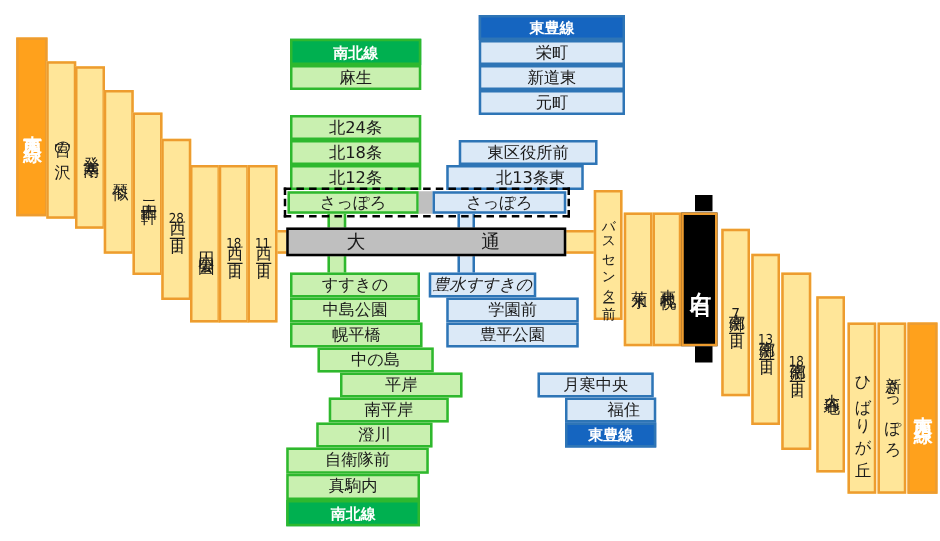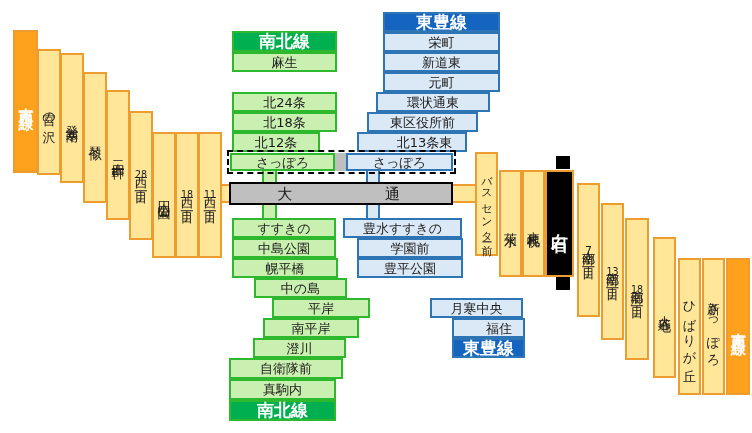--- a/index.html
+++ b/index.html
@@ -16,21 +16,21 @@
     --gray:#bfbfbf; --jr:#000000;
   }
   .box {
     position:absolute; box-sizing:border-box; z-index:3;
     display:flex; align-items:center; justify-content:center;
     border:2px solid; font-size:13px; line-height:1; white-space:nowrap;
   }
   .line-tozai   { background:var(--tozai-fill);   border-color:var(--tozai-border); }
   .line-namboku { background:var(--namboku-fill); border-color:var(--namboku-border); }
   .line-toho    { background:var(--toho-fill);    border-color:var(--toho-border); }
-  .kind-header  { font-weight:bold; color:#ffffff; font-size:17px; }
+  .kind-header  { font-weight:bold; color:#ffffff; font-size:12px; }
   .kind-header.line-tozai   { background:var(--tozai-header); }
   .kind-header.line-namboku { background:var(--namboku-header); }
   .kind-header.line-toho    { background:var(--toho-header); }
   .orient-v { writing-mode:vertical-rl; text-orientation:upright; letter-spacing:2px; }
   .orient-v.kind-header { font-size:15px; letter-spacing:4px; }
   .orient-v.small { font-size:11px; letter-spacing:1px; }
   .style-black {
     background:#000000 !important; color:#ffffff; font-weight:bold;
     font-size:17px; letter-spacing:5px; border-color:var(--tozai-border);
   }
@@ -89,39 +89,38 @@
     <div class="box line-tozai kind-station orient-v" style="left: 83px; top: 72px; width: 24px; height: 131px;">琴似</div>
     <div class="box line-tozai kind-station orient-v" style="left: 106px; top: 90px; width: 24px; height: 130px;">二十四軒</div>
     <div class="box line-tozai kind-station orient-v" style="left: 129px; top: 111px; width: 24px; height: 129px;">西<span class="tcy">28</span>丁目</div>
     <div class="box line-tozai kind-station orient-v" style="left: 152px; top: 132px; width: 24px; height: 126px;">円山公園</div>
     <div class="box line-tozai kind-station orient-v" style="left: 175px; top: 132px; width: 24px; height: 126px;">西<span class="tcy">18</span>丁目</div>
     <div class="box line-tozai kind-station orient-v" style="left: 198px; top: 132px; width: 24px; height: 126px;">西<span class="tcy">11</span>丁目</div>
     <div class="box line-namboku kind-header orient-h" style="left: 232px; top: 31px; width: 105px; height: 21px;">南北線</div>
     <div class="box line-namboku kind-station orient-h" style="left: 232px; top: 52px; width: 105px; height: 20px;">麻生</div>
     <div class="box line-namboku kind-station orient-h" style="left: 232px; top: 92px; width: 105px; height: 20px;">北24条</div>
     <div class="box line-namboku kind-station orient-h" style="left: 232px; top: 112px; width: 105px; height: 20px;">北18条</div>
-    <div class="box line-namboku kind-station orient-h" style="left: 232px; top: 132px; width: 88px; height: 20px;">北12条</div>
+    <div class="box line-namboku kind-station orient-h" style="left: 232px; top: 132px; width: 105px; height: 20px;">北12条</div>
     <div class="box line-toho kind-header orient-h" style="left: 383px; top: 12px; width: 117px; height: 20px;">東豊線</div>
     <div class="box line-toho kind-station orient-h" style="left: 383px; top: 32px; width: 117px; height: 20px;">栄町</div>
     <div class="box line-toho kind-station orient-h" style="left: 383px; top: 52px; width: 117px; height: 20px;">新道東</div>
     <div class="box line-toho kind-station orient-h" style="left: 383px; top: 72px; width: 117px; height: 20px;">元町</div>
-    <div class="box line-toho kind-station orient-h" style="left: 376px; top: 92px; width: 114px; height: 20px;">環状通東</div>
     <div class="box line-toho kind-station orient-h" style="left: 367px; top: 112px; width: 111px; height: 20px;">東区役所前</div>
     <div class="box line-toho kind-station orient-h" style="left: 357px; top: 132px; width: 110px; height: 20px; padding-left: 25px;">北13条東</div>
     <div class="box line-namboku kind-station orient-h" style="left: 232px; top: 218px; width: 104px; height: 20px;">すすきの</div>
     <div class="box line-namboku kind-station orient-h" style="left: 232px; top: 238px; width: 104px; height: 20px;">中島公園</div>
     <div class="box line-namboku kind-station orient-h" style="left: 232px; top: 258px; width: 106px; height: 20px;">幌平橋</div>
     <div class="box line-namboku kind-station orient-h" style="left: 254px; top: 278px; width: 93px; height: 20px;">中の島</div>
     <div class="box line-namboku kind-station orient-h" style="left: 272px; top: 298px; width: 98px; height: 20px;">平岸</div>
     <div class="box line-namboku kind-station orient-h" style="left: 263px; top: 318px; width: 96px; height: 20px;">南平岸</div>
     <div class="box line-namboku kind-station orient-h" style="left: 253px; top: 338px; width: 93px; height: 20px;">澄川</div>
     <div class="box line-namboku kind-station orient-h" style="left: 229px; top: 358px; width: 114px; height: 21px;">自衛隊前</div>
     <div class="box line-namboku kind-station orient-h" style="left: 229px; top: 379px; width: 107px; height: 21px;">真駒内</div>
     <div class="box line-namboku kind-header orient-h" style="left: 229px; top: 400px; width: 107px; height: 21px;">南北線</div>
-    <div class="box line-toho kind-station orient-h" style="left: 343px; top: 218px; width: 119px; height: 20px;">豊水すすきの</div>
+    <div class="box line-toho kind-station orient-h" style="left: 343px; top: 218px; width: 86px; height: 20px; font-style: italic;">豊水すすきの</div>
     <div class="box line-toho kind-station orient-h" style="left: 357px; top: 238px; width: 106px; height: 20px;">学園前</div>
     <div class="box line-toho kind-station orient-h" style="left: 357px; top: 258px; width: 106px; height: 20px;">豊平公園</div>
     <div class="box line-toho kind-station orient-h" style="left: 430px; top: 298px; width: 93px; height: 20px;">月寒中央</div>
     <div class="box line-toho kind-station orient-h" style="left: 452px; top: 318px; width: 73px; height: 20px; padding-left: 21px;">福住</div>
     <div class="box line-toho kind-header orient-h" style="left: 452px; top: 338px; width: 73px; height: 20px;">東豊線</div>
     <div class="box line-tozai kind-station orient-v small" style="left: 475px; top: 152px; width: 23px; height: 104px;">バスセンター前</div>
     <div class="box line-tozai kind-station orient-v" style="left: 499px; top: 170px; width: 23px; height: 107px;">菊水</div>
     <div class="box line-tozai kind-station orient-v" style="left: 522px; top: 170px; width: 23px; height: 107px;">東札幌</div>
     <div class="box line-tozai kind-station orient-v style-black" style="left: 545px; top: 170px; width: 29px; height: 107px;">白石</div>
     <div class="box line-tozai kind-station orient-v" style="left: 577px; top: 183px; width: 23px; height: 134px;">南郷<span class="tcy">7</span>丁目</div>

